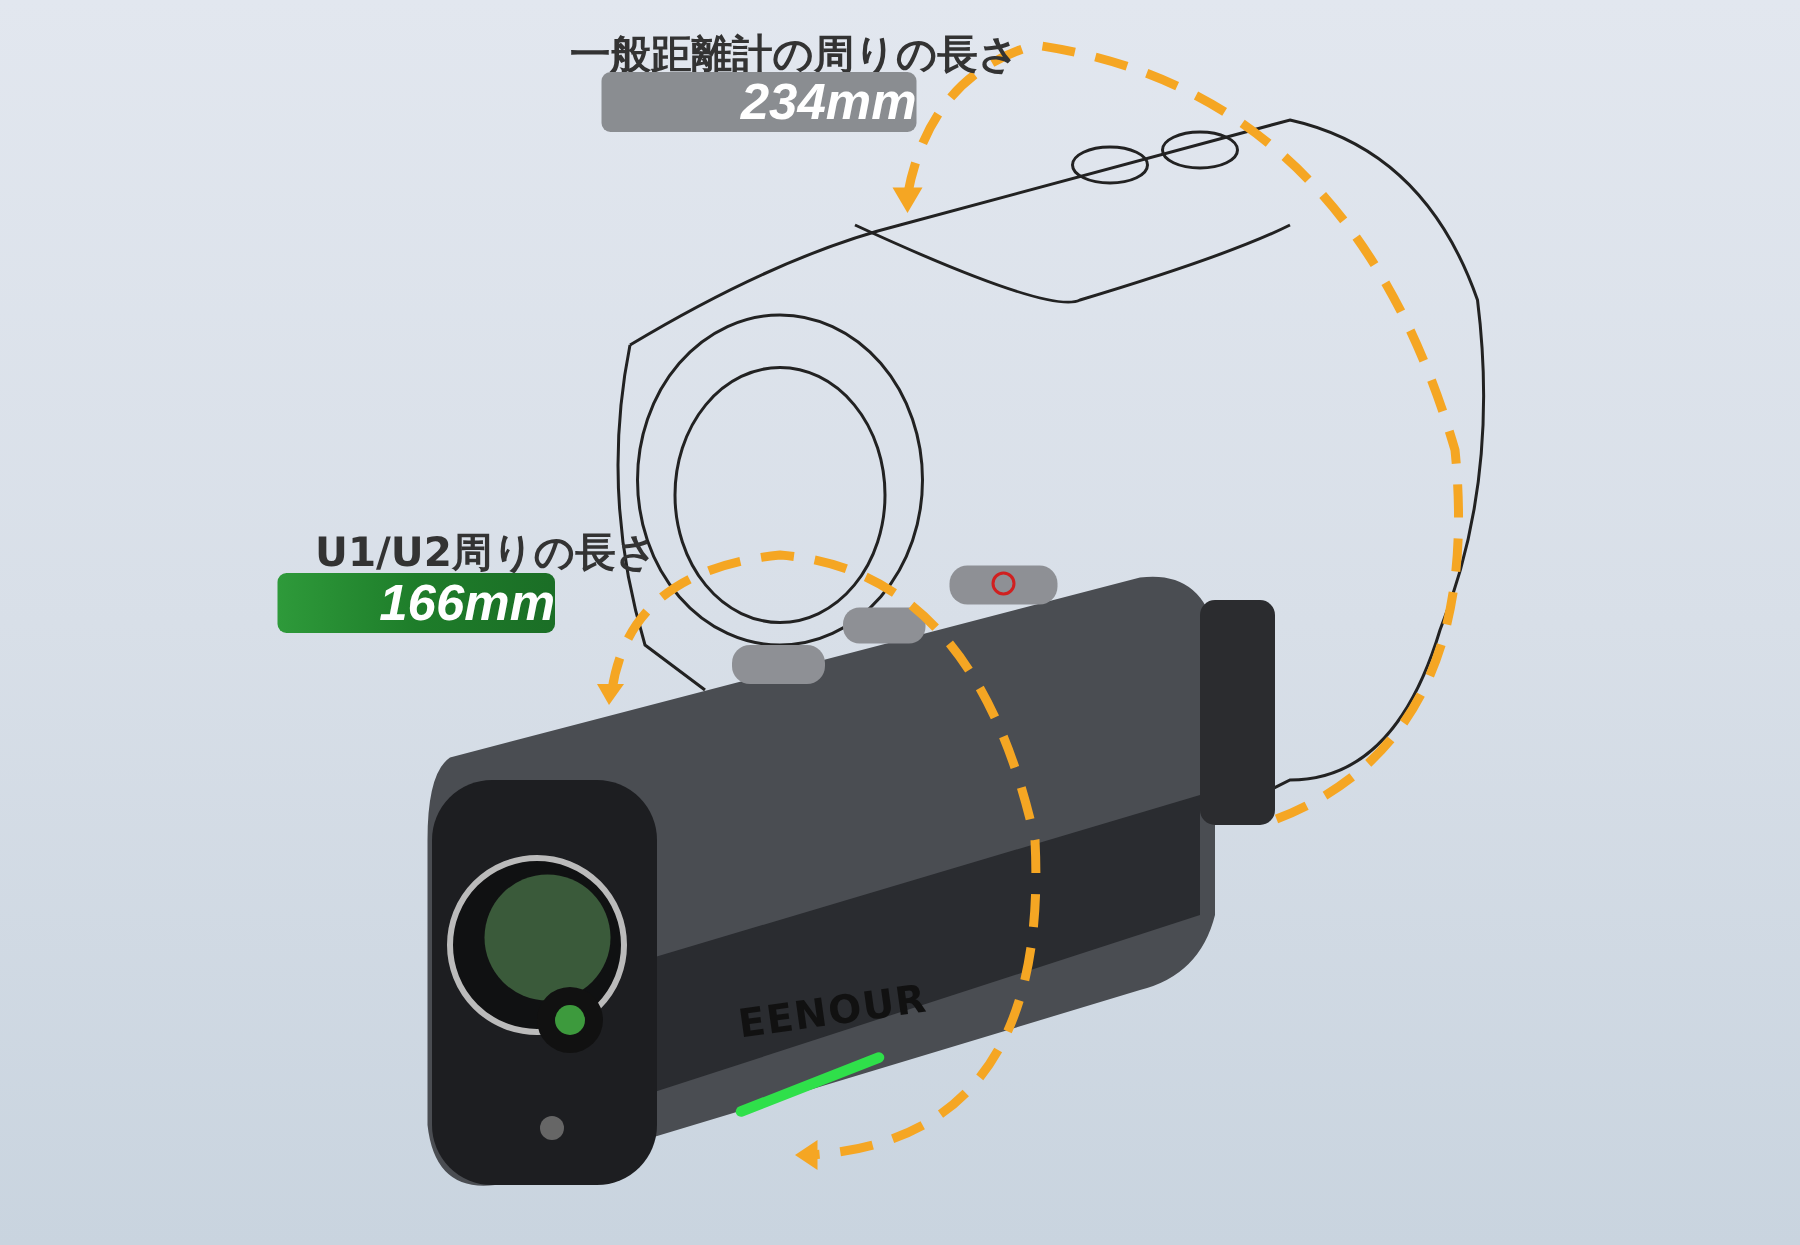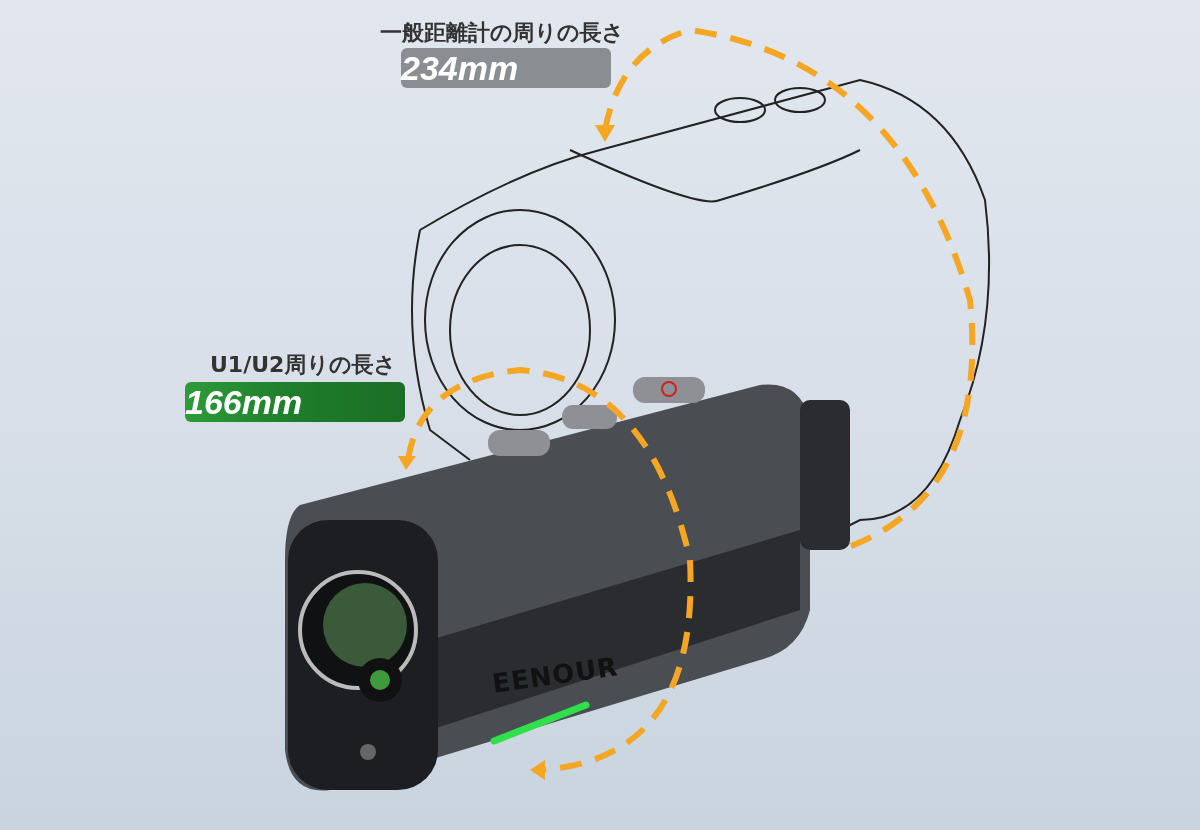--- a/index.html
+++ b/index.html
@@ -1,24 +1,24 @@
 <!DOCTYPE html>
 <html><head>
   <meta charset="utf-8">
   <style>
     html, body { margin:0; padding:0; }
     body {
       width:1200px; height:830px; overflow:hidden; position:relative;
       background: linear-gradient(180deg, #e2e7ef 0%, #d8dfe8 50%, #c9d4df 100%);
       font-family: "DejaVu Sans", sans-serif;
     }
-    .label { position:absolute; color:#333; font-weight:bold; font-size:22px; }
+    .label { position:absolute; color:#333; font-weight:bold; font-size:27px; }
     .badge {
       position:absolute; border-radius:6px; color:#fff; font-style:italic; font-weight:bold;
-      font-family:"Liberation Sans", sans-serif; font-size:34px; text-align:left;
+      font-family:"Liberation Sans", sans-serif; font-size:34px; text-align:right;
     }
     .badge-gray { background:#8a8d91; }
     .badge-green { background:linear-gradient(90deg,#2e9a3a 0%, #1e7d2a 50%, #1b6e26 100%); }
     svg { position:absolute; left:0; top:0; }
     .brand { position:absolute; font-family:"DejaVu Sans", sans-serif; font-weight:bold; color:#111; font-size:26px; transform: rotate(-8deg); letter-spacing:1px;}
   </style>
 </head>
 <body>
 
 <svg width="1200" height="830" viewBox="0 0 1200 830">
@@ -59,15 +59,15 @@
   </g>
   <polygon points="595,125 615,125 605,142" fill="#f5a623"></polygon>
   <polygon points="398,456 416,456 406,470" fill="#f5a623"></polygon>
   <polygon points="545,760 545,780 530,770" fill="#f5a623"></polygon>
 </svg>
 
 <div class="label" style="left:380px;top:18px;">一般距離計の周りの長さ</div>
 <div class="badge badge-gray" style="left:401px;top:48px;width:210px;height:40px;line-height:40px;">234mm</div>
 
 <div class="label" style="left:186px;top:350px;margin-left:24px;">U1/U2周りの長さ</div>
-<div class="badge badge-green" style="left:185px;top:382px;width:220px;height:40px;line-height:40px;">166mm</div>
+<div class="badge badge-green" style="left:185px;top:382px;width:185px;height:40px;line-height:40px;">166mm</div>
 
 <div class="brand" style="left:492px;top:660px;">EENOUR</div>
 
 </body></html>

